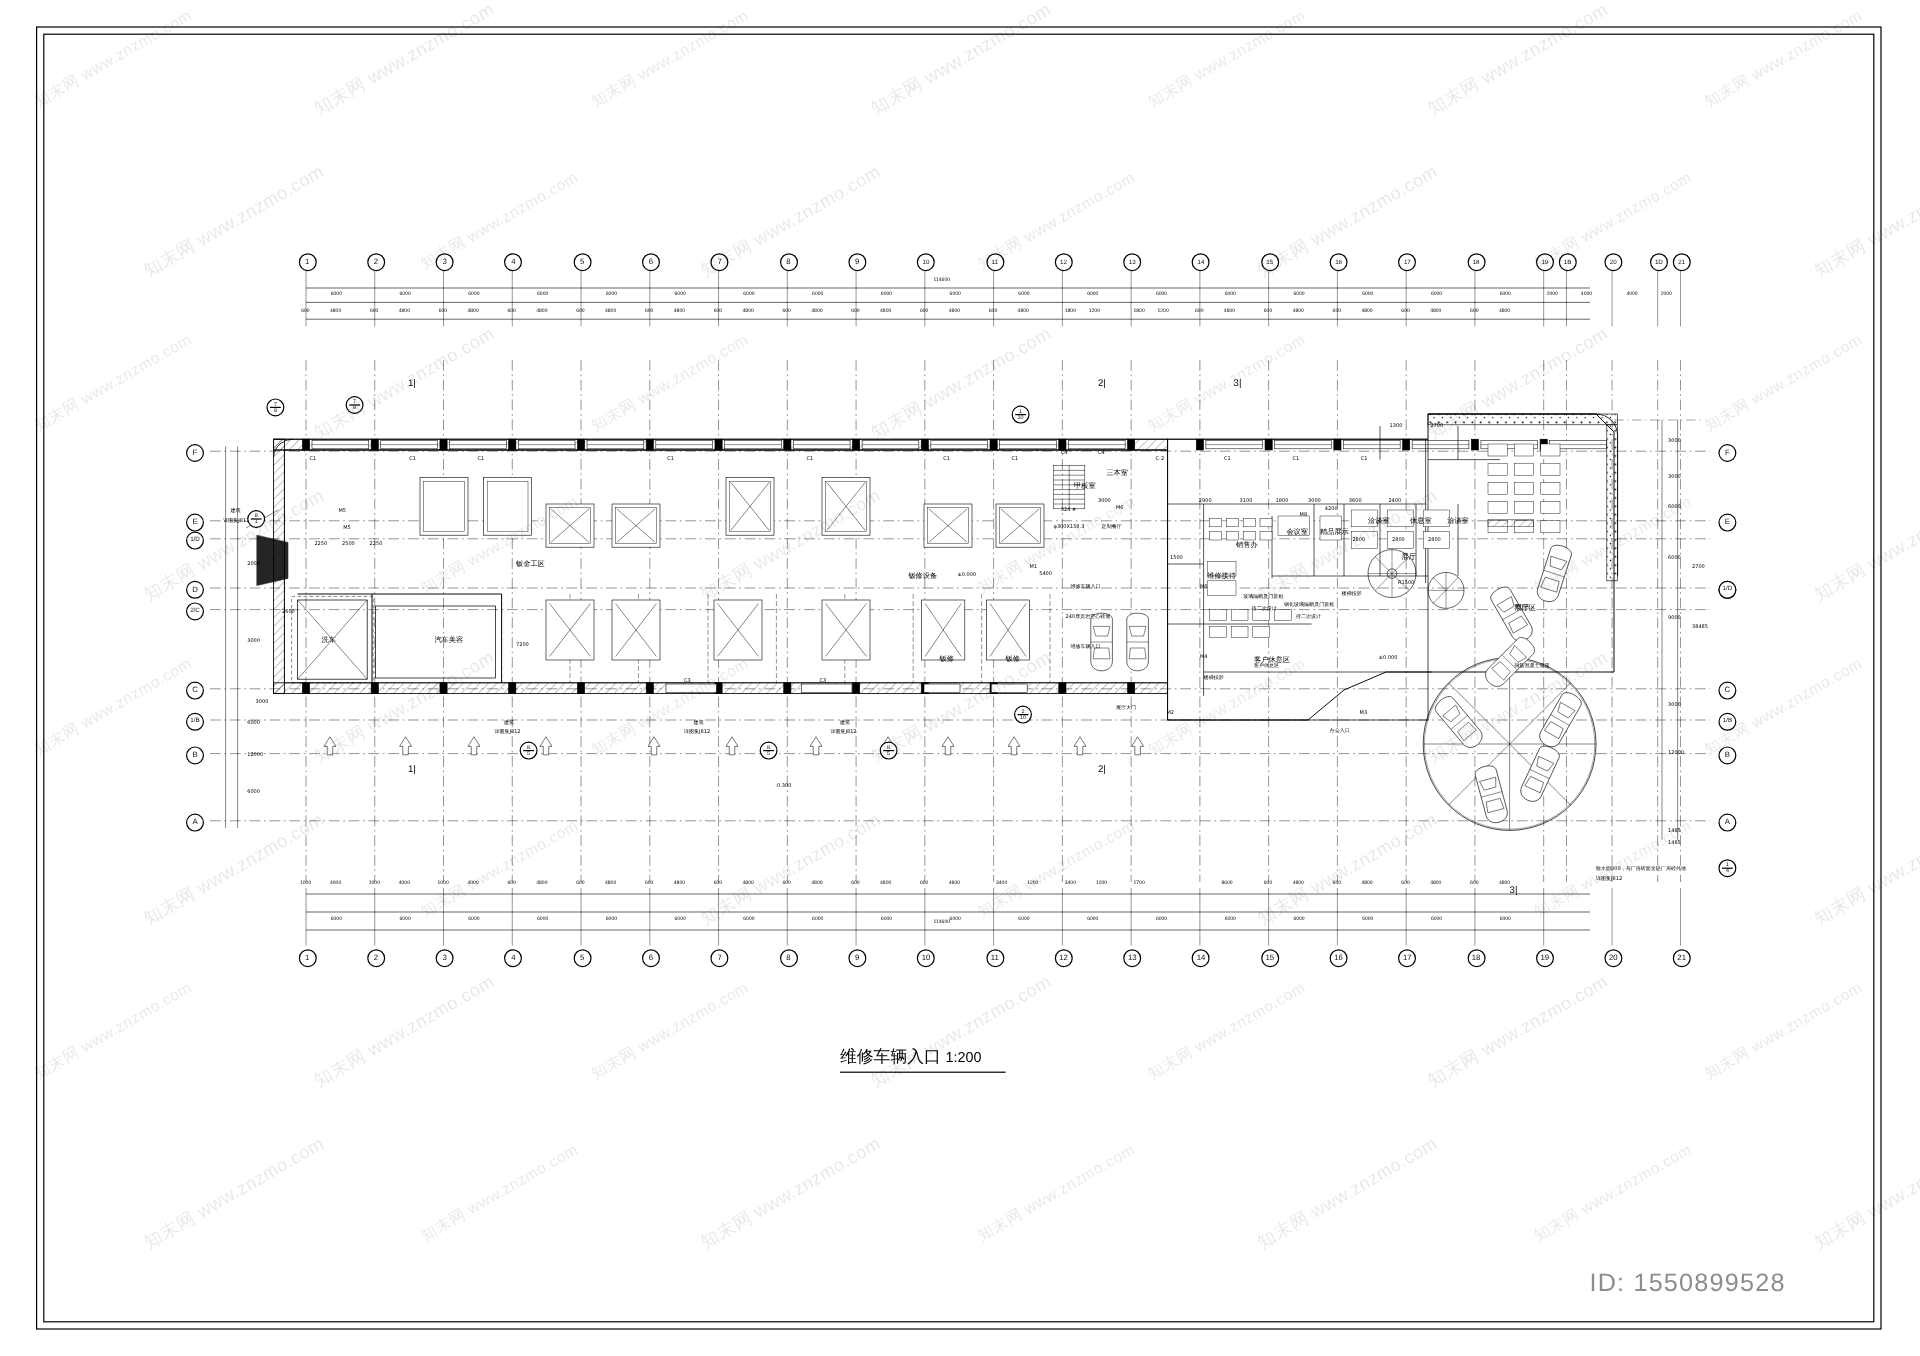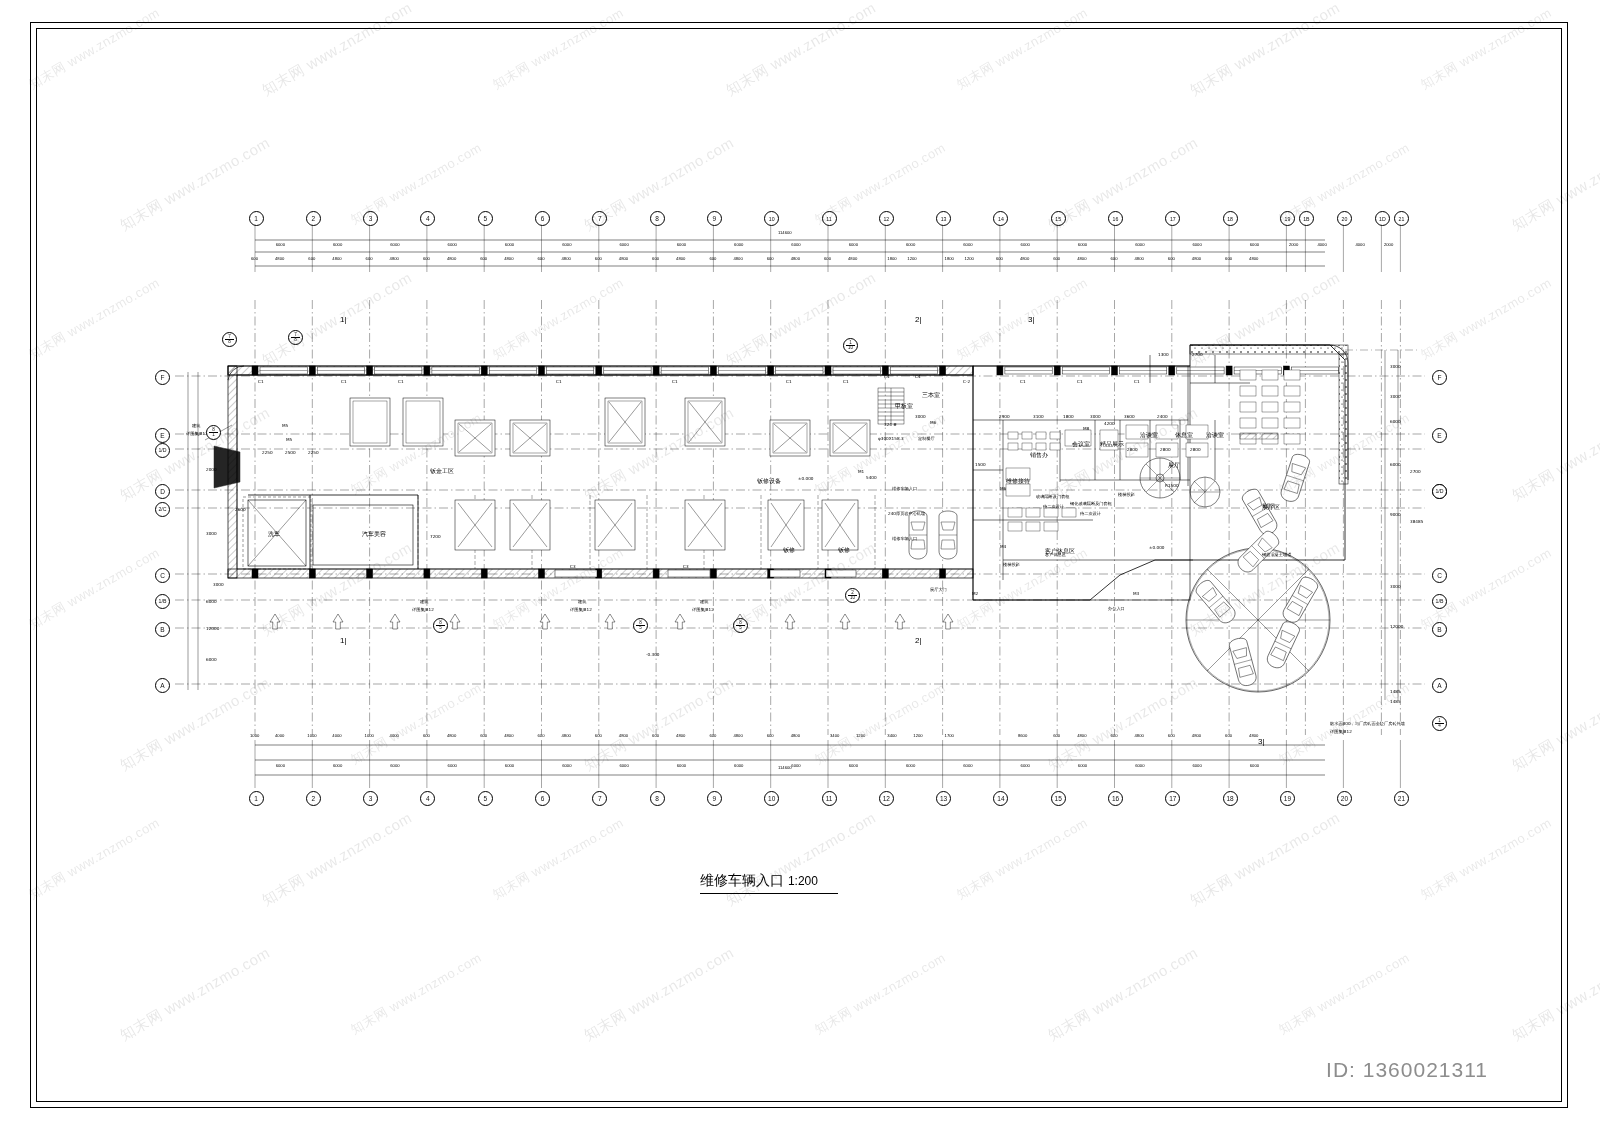--- a/index.html
+++ b/index.html
@@ -1030,15 +1030,15 @@
       <div class="wm big" style="left: 1180px; top: 850px;">知末网 www.znzmo.com</div>
       <div class="wm" style="left: 1412px; top: 850px;">知末网 www.znzmo.com</div>
       <div class="wm big" style="left: 110px; top: 985px;">知末网 www.znzmo.com</div>
       <div class="wm" style="left: 342px; top: 985px;">知末网 www.znzmo.com</div>
       <div class="wm big" style="left: 574px; top: 985px;">知末网 www.znzmo.com</div>
       <div class="wm" style="left: 806px; top: 985px;">知末网 www.znzmo.com</div>
       <div class="wm big" style="left: 1038px; top: 985px;">知末网 www.znzmo.com</div>
       <div class="wm" style="left: 1270px; top: 985px;">知末网 www.znzmo.com</div>
       <div class="wm big" style="left: 1502px; top: 985px;">知末网 www.znzmo.com</div>
     </div>
-  <div class="logo-id">ID: 1360021311</div>
+  <div class="logo-id">ID: 1550899528</div>
 
 </div>
 
 </body></html>

